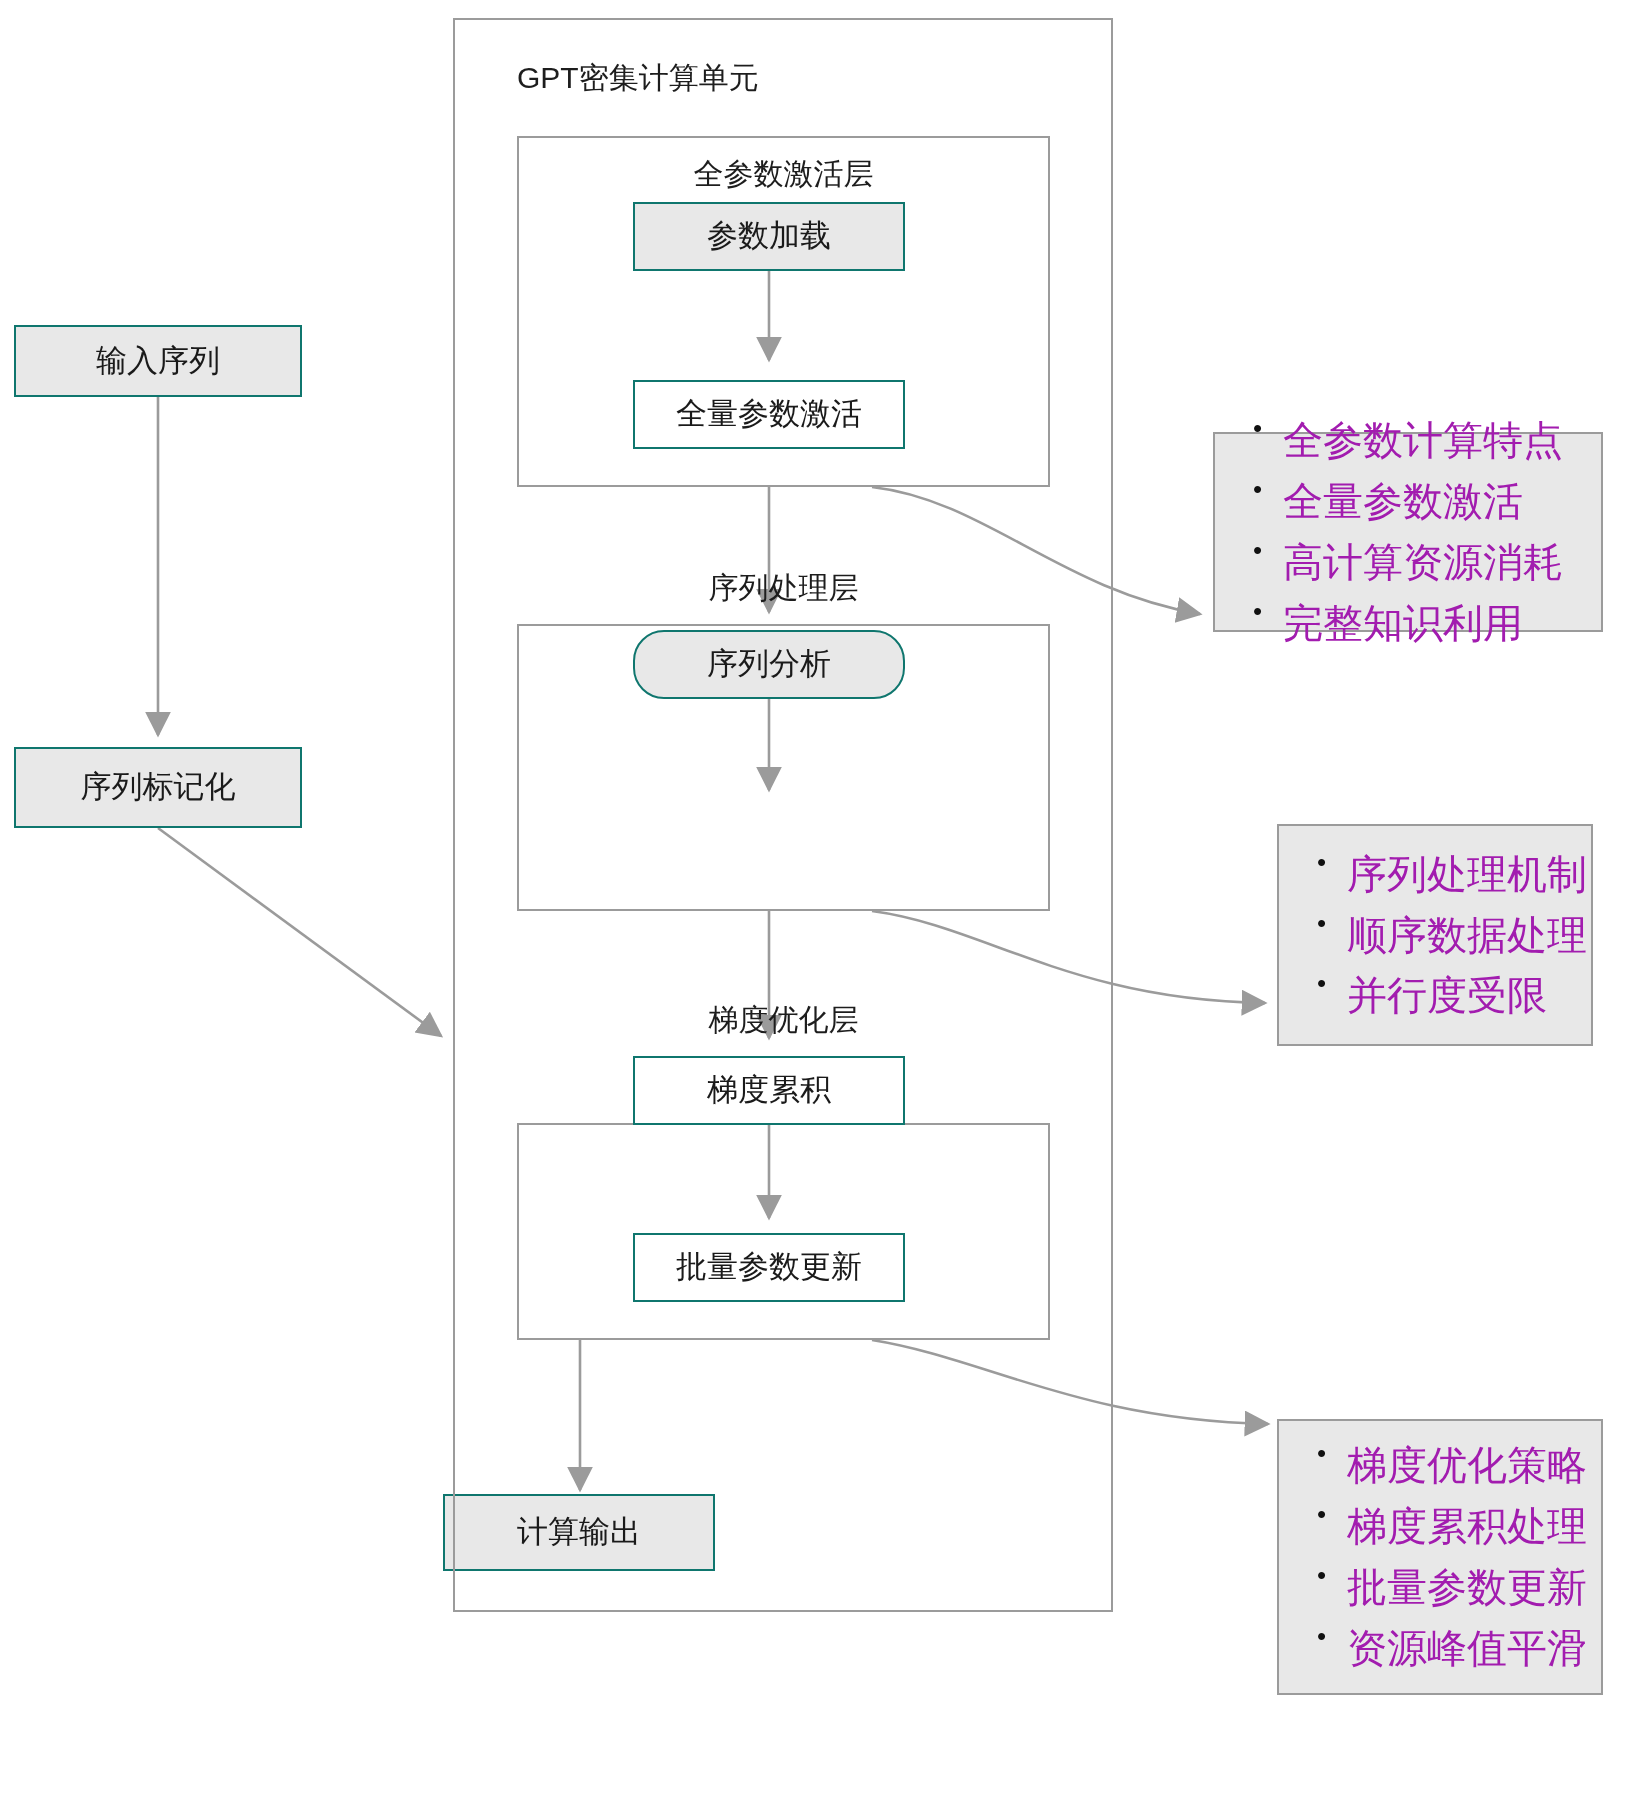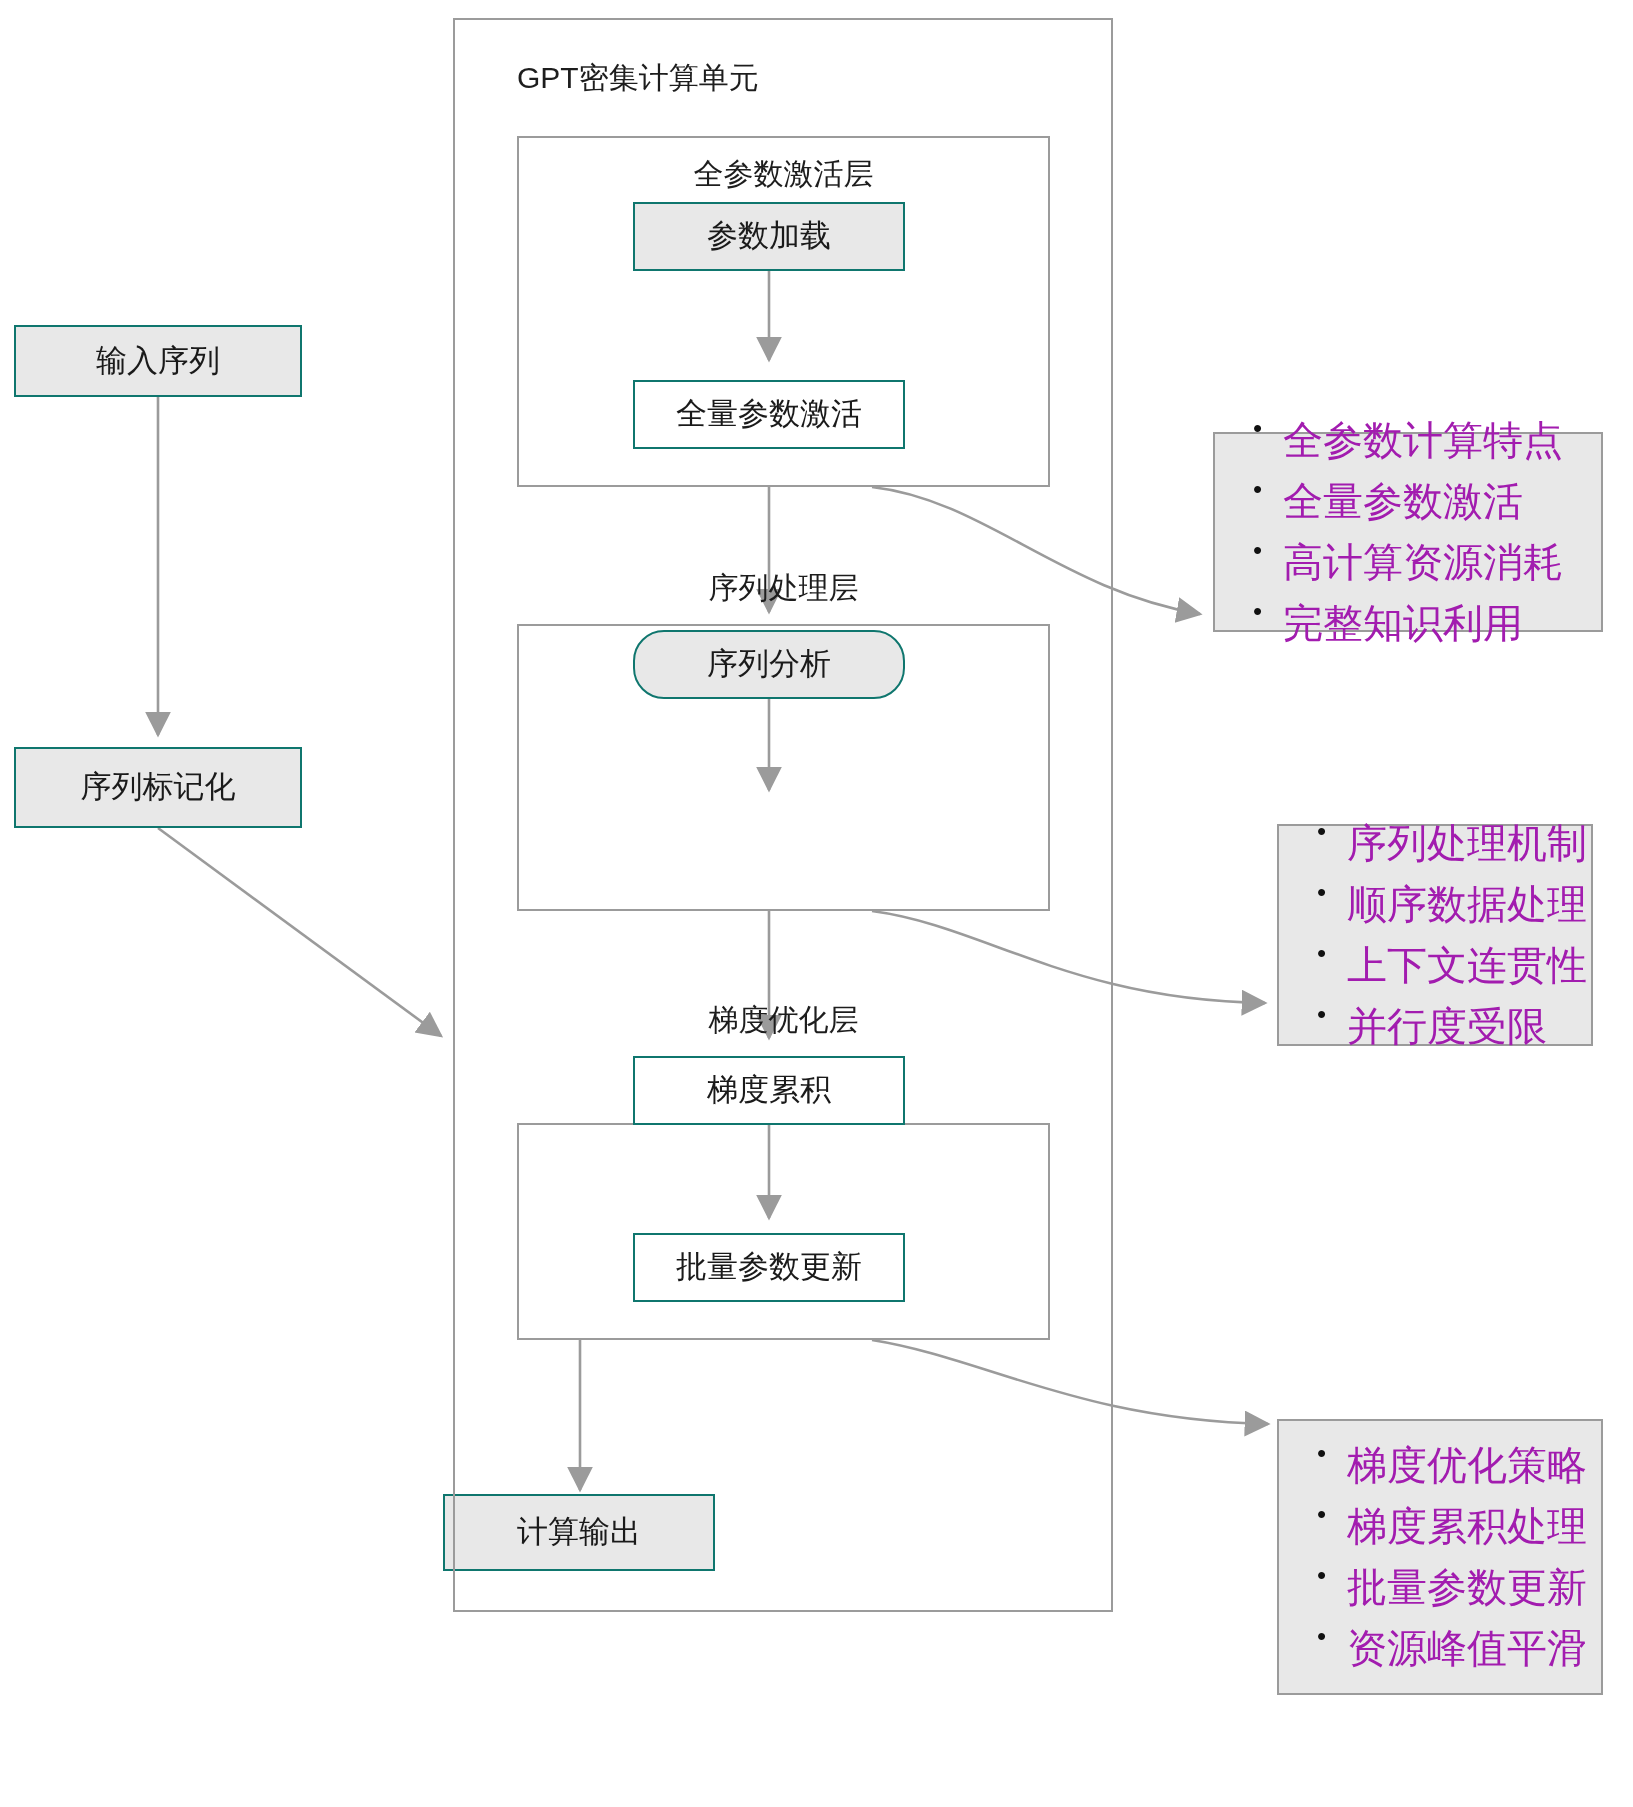--- a/index.html
+++ b/index.html
@@ -172,21 +172,20 @@
       <li>全量参数激活</li>
       <li>高计算资源消耗</li>
       <li>完整知识利用</li>
     </ul>
   </div>
 
   <div class="callout" style="left:1277px; top:824px; width:316px; height:222px;">
     <ul>
       <li>序列处理机制</li>
       <li>顺序数据处理</li>
-      <li>上下文连贯性</li>
       <li>并行度受限</li>
     </ul>
   </div>
 
   <div class="callout" style="left:1277px; top:1419px; width:326px; height:276px;">
     <ul>
       <li>梯度优化策略</li>
       <li>梯度累积处理</li>
       <li>批量参数更新</li>
       <li>资源峰值平滑</li>

